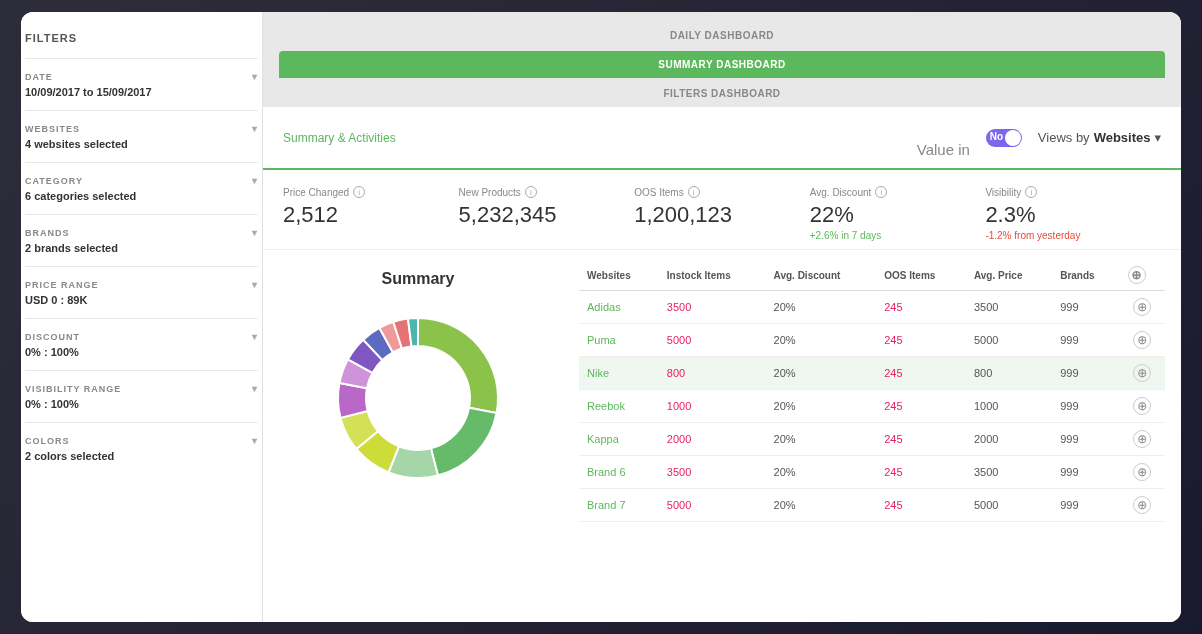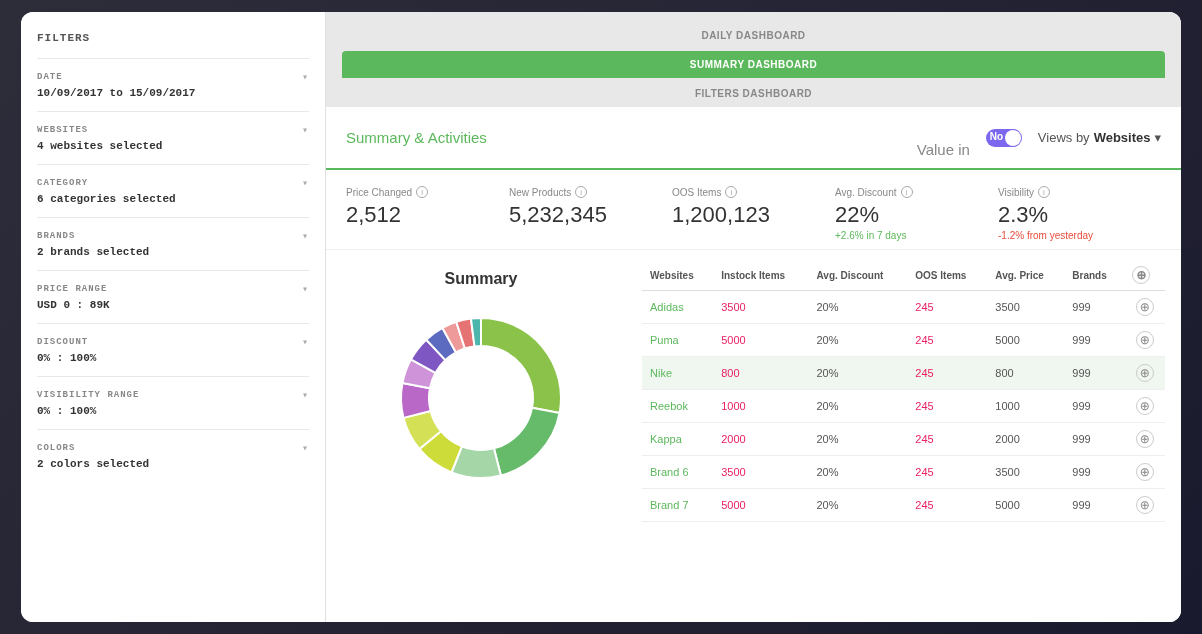--- a/index.html
+++ b/index.html
@@ -15,27 +15,26 @@
     .app-container {
       width: 1160px;
       height: 610px;
       background: #f0f0f0;
       border-radius: 12px;
       overflow: hidden;
       display: flex;
     }
     
     .sidebar {
-      width: 305px;
+      width: 242px;
       background: #fff;
       border-right: 1px solid #e0e0e0;
-      padding: 20px 16px;
+      padding: 20px 4px;
       flex-shrink: 0;
       overflow-y: auto;
-      font-family: Liberation Mono, monospace;
     }
     .sidebar-title {
       font-size: 11px;
       font-weight: 700;
       color: #555;
       letter-spacing: 1px;
       margin-bottom: 14px;
     }
     .filter-section {
       border-top: 1px solid #e8e8e8;
@@ -102,21 +101,21 @@
     }
     
     .content-header {
       display: flex;
       align-items: center;
       justify-content: space-between;
       padding: 10px 20px;
       border-bottom: 2px solid #5cb85c;
     }
     .content-title {
-      font-size: 15px;
+      font-size: 12px;
       color: #5cb85c;
       font-weight: 400;
     }
     .header-controls {
       display: flex;
       align-items: center;
       gap: 16px;
     }
     .value-in-label {
       font-size: 15px;

